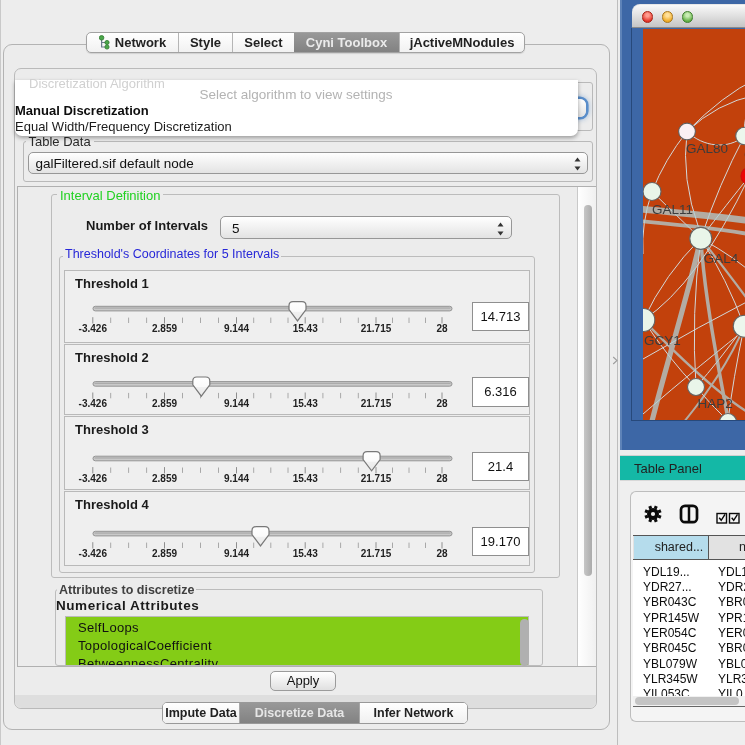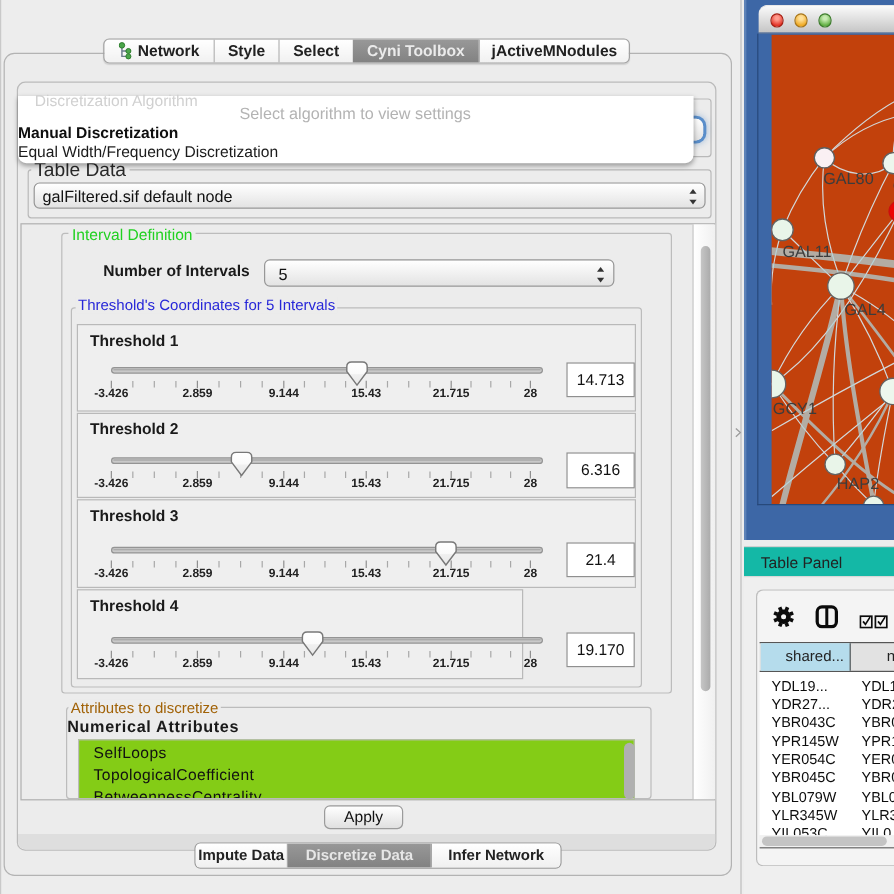--- a/index.html
+++ b/index.html
@@ -34,21 +34,21 @@
     <div style="width:61px;display:flex;align-items:center;justify-content:center;">Select</div>
     <div style="width:105px;display:flex;align-items:center;justify-content:center;background:linear-gradient(#989898,#828282);color:#ebebeb;">Cyni Toolbox</div>
     <div style="width:125px;display:flex;align-items:center;justify-content:center;border-left:1px solid #b5b5b5;">jActiveMNodules</div>
   </div>
 
   <div class="abs" style="left:22px;top:82px;width:570px;height:49px;border:1px solid #b9b9b9;border-radius:3px;"></div>
 
   <div class="abs" style="left:27px;top:98.5px;width:558px;height:18px;border-radius:6px;background:linear-gradient(#ffffff,#e2e2e2);box-shadow:0 0 0 2.6px rgba(84,138,200,0.95), 0 0 5px 3px rgba(84,138,200,0.45);"></div>
 
   <div class="abs" style="left:22px;top:141px;width:570px;height:41px;border:1px solid #b9b9b9;border-radius:3px;"></div>
-  <div class="abs" style="left:24.5px;top:134px;font-size:16px;color:#2a2a2a;background:#ececec;padding:0 3px;">Table Data</div>
+  <div class="abs" style="left:24.5px;top:134px;font-size:13px;color:#2a2a2a;background:#ececec;padding:0 3px;">Table Data</div>
   <div class="abs" style="left:27px;top:152px;width:560px;height:22px;border:1px solid #979797;border-radius:5px;background:linear-gradient(#ffffff,#e3e3e3);">
     <div class="abs" style="left:6.5px;top:3px;font-size:13.5px;color:#111;">galFiltered.sif default node</div>
     <svg class="abs" style="right:4px;top:3px;" width="11" height="16" viewBox="0 0 11 16">
       <path d="M5.5,1.5 L8.5,5.5 L2.5,5.5 Z" fill="#333"></path>
       <path d="M5.5,14.5 L8.5,10.5 L2.5,10.5 Z" fill="#333"></path>
     </svg>
   </div>
 
   <div class="abs" style="left:16px;top:186px;width:579px;height:481px;border:1px solid #b0b0b0;background:#ececec;"></div>
 
@@ -194,21 +194,21 @@
         </defs>
   </svg>
   <div class="abs bold" style="left:2.8px;top:55.5px;width:50px;text-align:center;font-size:10px;color:#222;">-3.426</div>
   <div class="abs bold" style="left:74.5px;top:55.5px;width:50px;text-align:center;font-size:10px;color:#222;">2.859</div>
   <div class="abs bold" style="left:146.5px;top:55.5px;width:50px;text-align:center;font-size:10px;color:#222;">9.144</div>
   <div class="abs bold" style="left:215.2px;top:55.5px;width:50px;text-align:center;font-size:10px;color:#222;">15.43</div>
   <div class="abs bold" style="left:286.0px;top:55.5px;width:50px;text-align:center;font-size:10px;color:#222;">21.715</div>
   <div class="abs bold" style="left:352.0px;top:55.5px;width:50px;text-align:center;font-size:10px;color:#222;">28</div>
   <div class="abs" style="left:407px;top:34.6px;width:57px;height:29.6px;background:#fff;border:1px solid #8f8f8f;display:flex;align-items:center;justify-content:center;font-size:13px;color:#111;">21.4</div>
 </div>
-<div class="abs" style="left:63px;top:491px;width:372px;height:75px;background:#efefef;border:1px solid #b9b9b9;">
+<div class="abs" style="left:63px;top:491px;width:466px;height:75px;background:#efefef;border:1px solid #b9b9b9;">
   <div class="abs bold" style="left:10px;top:4.5px;font-size:13px;color:#1a1a1a;">Threshold 4</div>
   <svg class="abs" style="left:0;top:0;" width="466" height="75" viewBox="0 0 466 75">
     <path d="M27.8,50.2 L27.8,56.5" stroke="#8f8f8f" stroke-width="1"></path>
         <path d="M45.7,50.6 L45.7,56.0" stroke="#a8a8a8" stroke-width="1"></path>
         <path d="M63.6,50.6 L63.6,56.0" stroke="#a8a8a8" stroke-width="1"></path>
         <path d="M81.6,50.6 L81.6,56.0" stroke="#a8a8a8" stroke-width="1"></path>
         <path d="M99.5,50.2 L99.5,56.5" stroke="#8f8f8f" stroke-width="1"></path>
         <path d="M117.5,50.6 L117.5,56.0" stroke="#a8a8a8" stroke-width="1"></path>
         <path d="M135.5,50.6 L135.5,56.0" stroke="#a8a8a8" stroke-width="1"></path>
         <path d="M153.5,50.6 L153.5,56.0" stroke="#a8a8a8" stroke-width="1"></path>
@@ -240,21 +240,21 @@
   <div class="abs bold" style="left:2.8px;top:55.6px;width:50px;text-align:center;font-size:10px;color:#222;">-3.426</div>
   <div class="abs bold" style="left:74.5px;top:55.6px;width:50px;text-align:center;font-size:10px;color:#222;">2.859</div>
   <div class="abs bold" style="left:146.5px;top:55.6px;width:50px;text-align:center;font-size:10px;color:#222;">9.144</div>
   <div class="abs bold" style="left:215.2px;top:55.6px;width:50px;text-align:center;font-size:10px;color:#222;">15.43</div>
   <div class="abs bold" style="left:286.0px;top:55.6px;width:50px;text-align:center;font-size:10px;color:#222;">21.715</div>
   <div class="abs bold" style="left:352.0px;top:55.6px;width:50px;text-align:center;font-size:10px;color:#222;">28</div>
   <div class="abs" style="left:407px;top:34.7px;width:57px;height:29.6px;background:#fff;border:1px solid #8f8f8f;display:flex;align-items:center;justify-content:center;font-size:13px;color:#111;">19.170</div>
 </div>
 
   <div class="abs" style="left:54px;top:589px;width:488px;height:77px;border:1px solid #bcbcbc;border-radius:3px;"></div>
-  <div class="abs" style="left:56px;top:583px;font-size:12.5px;color:#a16207;background:#ececec;padding:0 2px;">Attributes to discretize</div>
+  <div class="abs" style="left:56px;top:583px;font-size:12.5px;color:#404040;background:#ececec;padding:0 2px;font-weight:bold;">Attributes to discretize</div>
   <div class="abs bold" style="left:55px;top:597.5px;font-size:13.5px;letter-spacing:0.55px;color:#1a1a1a;">Numerical Attributes</div>
   <div class="abs" style="left:64px;top:616px;width:464px;height:50px;background:#84cc16;border:1px solid #bbb;overflow:hidden;">
     <div style="font-size:13px;letter-spacing:0.35px;color:#111;padding:2px 0 0 12px;line-height:18px;">SelfLoops<br>TopologicalCoefficient<br>BetweennessCentrality</div>
   </div>
   <div class="abs" style="left:518.5px;top:619px;width:9px;height:47px;background:#b0b0b0;border-radius:4.5px;"></div>
 
   <div class="abs" style="left:269px;top:671px;width:66px;height:19.5px;border:1px solid #9b9b9b;border-radius:5px;background:linear-gradient(#ffffff,#e0e0e0);font-size:13px;color:#111;display:flex;align-items:center;justify-content:center;">Apply</div>
 
   <div class="abs" style="left:161px;top:702px;width:306px;height:22px;border:1px solid #999;border-radius:5px;overflow:hidden;display:flex;font-size:12.5px;font-weight:bold;color:#222;background:#fff;white-space:nowrap;">
     <div style="width:77px;display:flex;align-items:center;justify-content:center;background:linear-gradient(#ffffff,#f0f0f0);border-right:1px solid #a8a8a8;">Impute Data</div>

